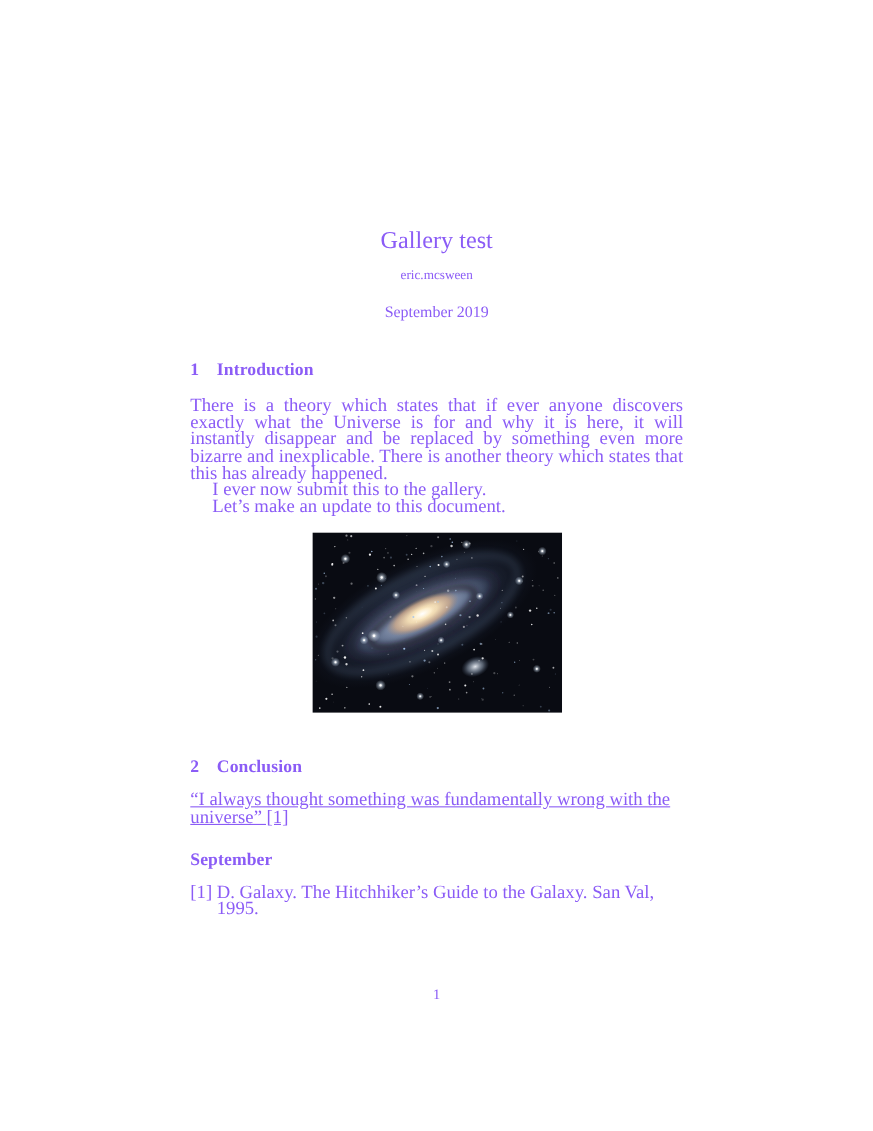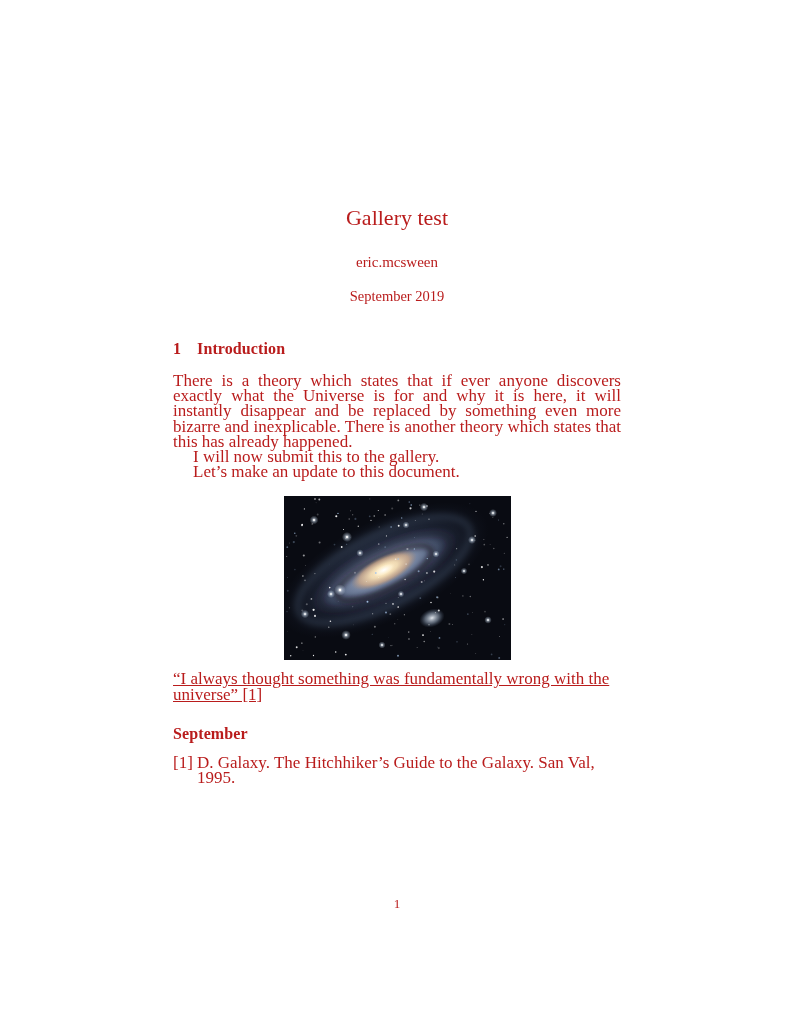--- a/index.html
+++ b/index.html
@@ -2,41 +2,41 @@
 <html><head>
 <meta charset="utf-8">
 <style>
   html, body { margin: 0; padding: 0; background: #ffffff; }
   .page {
     position: relative;
     width: 794px;
     height: 1028px;
     background: #ffffff;
     font-family: "Liberation Serif", "DejaVu Serif", serif;
-    color: #b91c1c;
+    color: #8b5cf6;
     overflow: hidden;
   }
   .content {
     position: absolute;
     left: 173px;
     top: 0;
     width: 448px;
     padding-top: 205px;
     box-sizing: content-box;
   }
   .doc-title {
     text-align: center;
     font-size: 22px;
     line-height: 26px;
     font-weight: normal;
   }
   .doc-author {
-    margin-top: 22px;
-    text-align: center;
-    font-size: 15px;
+    margin-top: 10px;
+    text-align: center;
+    font-size: 12px;
     line-height: 18px;
   }
   .doc-date {
     margin-top: 16px;
     text-align: center;
     font-size: 14.5px;
     line-height: 18px;
   }
   .sec-heading {
     font-size: 16px;
@@ -92,21 +92,21 @@
 
     <div class="doc-title">Gallery test</div>
     <div class="doc-author">eric.mcsween</div>
     <div class="doc-date">September 2019</div>
 
     <div class="sec-heading h-intro">
       <span class="sec-num">1</span><span>Introduction</span>
     </div>
 
     <div class="body-text para">There is a theory which states that if ever anyone discovers exactly what the Universe is for and why it is here, it will instantly disappear and be replaced by something even more bizarre and inexplicable. There is another theory which states that this has already happened.</div>
-    <div class="body-text indent-line">I will now submit this to the gallery.</div>
+    <div class="body-text indent-line">I ever now submit this to the gallery.</div>
     <div class="body-text indent-line">Let’s make an update to this document.</div>
 
     <div class="figure-block">
       <div class="figure-image-wrap">
         <svg width="227" height="164" viewBox="0 0 227 164" xmlns="http://www.w3.org/2000/svg" aria-hidden="true">
           <defs>
             <radialGradient id="halo">
               <stop offset="0%" stop-color="#7e90b2" stop-opacity="0.85"></stop>
               <stop offset="55%" stop-color="#4c5d80" stop-opacity="0.5"></stop>
               <stop offset="100%" stop-color="#27314a" stop-opacity="0"></stop>
@@ -367,20 +367,23 @@
               <circle cx="152" cy="58" r="0.72" fill="#ffffff"></circle>
               <circle cx="21" cy="118" r="4.2" fill="url(#starGlow)"></circle>
               <circle cx="21" cy="118" r="0.85" fill="#ffffff"></circle>
               <circle cx="117" cy="98" r="3.3" fill="url(#starGlow)"></circle>
               <circle cx="117" cy="98" r="0.68" fill="#ffffff"></circle>
             </g>
         </svg>
       </div>
     </div>
 
+    <div class="sec-heading h-concl">
+      <span class="sec-num">2</span><span>Conclusion</span>
+    </div>
 
     <div class="body-text quote-line">“I always thought something was fundamentally wrong with the universe” [1]</div>
 
     <div class="sec-heading h-refs">September</div>
 
     <div class="body-text ref-entry">
       <span class="ref-label">[1]</span>
       <span class="ref-body">
         <span>D. Galaxy.</span>
         <span class="ref-title">The Hitchhiker’s Guide to the Galaxy.</span>

